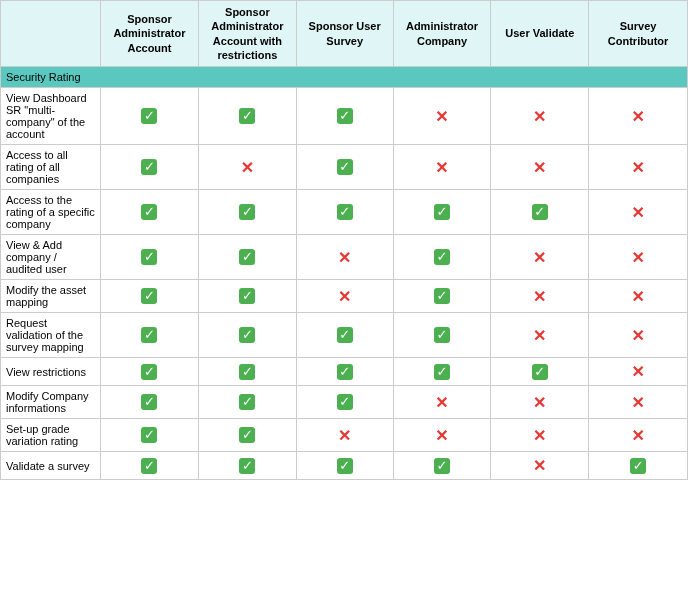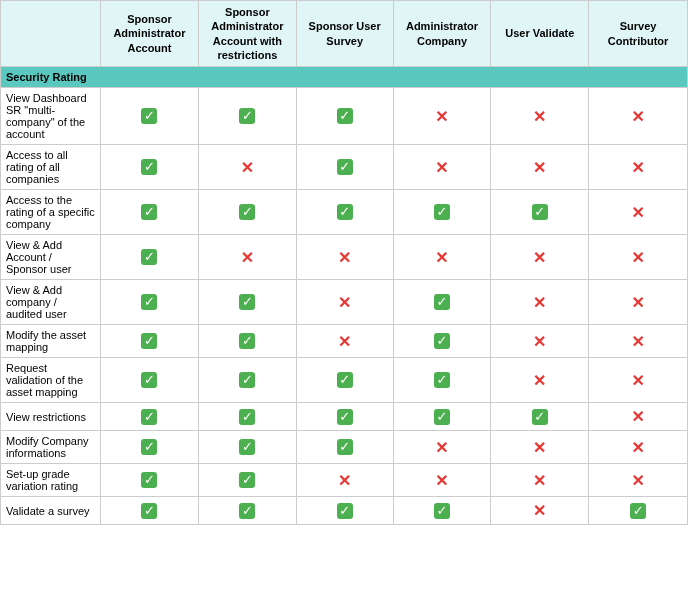--- a/index.html
+++ b/index.html
@@ -1,21 +1,21 @@
 <!DOCTYPE html>
 <html><head>
   <meta charset="utf-8">
   <style>
     * { box-sizing: border-box; margin: 0; padding: 0; }
     body { font-family: Arial, sans-serif; font-size: 11px; background: #fff; }
     table { border-collapse: collapse; width: 688px; }
     th, td { border: 1px solid #ccc; padding: 4px 5px; text-align: center; vertical-align: middle; }
     th { background: #e0f5f5; font-weight: bold; font-size: 11px; line-height: 1.3; }
     td.feature-label { text-align: left; font-size: 11px; vertical-align: middle; background: #fff; }
-    tr.section-header td { background: #5bc8c0; color: #000; font-weight: bold; text-align: left; padding: 4px 5px; }
+    tr.section-header td { background: #5bc8c0; color: #000; font-weight: normal; text-align: left; padding: 4px 5px; }
     .check-box {
       display: inline-block;
       width: 16px; height: 16px;
       background: #4caf50;
       border-radius: 3px;
       color: white;
       font-size: 13px;
       line-height: 16px;
       text-align: center;
     }
@@ -76,48 +76,39 @@
       <tr>
         <td class="feature-label">Access to the rating of a specific company</td>
         <td><span class="check-box">✓</span></td>
         <td><span class="check-box">✓</span></td>
         <td><span class="check-box">✓</span></td>
         <td><span class="check-box">✓</span></td>
         <td><span class="check-box">✓</span></td>
         <td><span class="cross-mark">✕</span></td>
       </tr>
       <tr>
-        <td class="feature-label">View &amp; Add Account / Sponsor user</td>
-        <td><span class="check-box">✓</span></td>
-        <td><span class="cross-mark">✕</span></td>
-        <td><span class="cross-mark">✕</span></td>
-        <td><span class="cross-mark">✕</span></td>
-        <td><span class="cross-mark">✕</span></td>
-        <td><span class="cross-mark">✕</span></td>
-      </tr>
-      <tr>
         <td class="feature-label">View &amp; Add company / audited user</td>
         <td><span class="check-box">✓</span></td>
         <td><span class="check-box">✓</span></td>
         <td><span class="cross-mark">✕</span></td>
         <td><span class="check-box">✓</span></td>
         <td><span class="cross-mark">✕</span></td>
         <td><span class="cross-mark">✕</span></td>
       </tr>
       <tr>
         <td class="feature-label">Modify the asset mapping</td>
         <td><span class="check-box">✓</span></td>
         <td><span class="check-box">✓</span></td>
         <td><span class="cross-mark">✕</span></td>
         <td><span class="check-box">✓</span></td>
         <td><span class="cross-mark">✕</span></td>
         <td><span class="cross-mark">✕</span></td>
       </tr>
       <tr>
-        <td class="feature-label">Request validation of the asset mapping</td>
+        <td class="feature-label">Request validation of the survey mapping</td>
         <td><span class="check-box">✓</span></td>
         <td><span class="check-box">✓</span></td>
         <td><span class="check-box">✓</span></td>
         <td><span class="check-box">✓</span></td>
         <td><span class="cross-mark">✕</span></td>
         <td><span class="cross-mark">✕</span></td>
       </tr>
       <tr>
         <td class="feature-label">View restrictions</td>
         <td><span class="check-box">✓</span></td>

